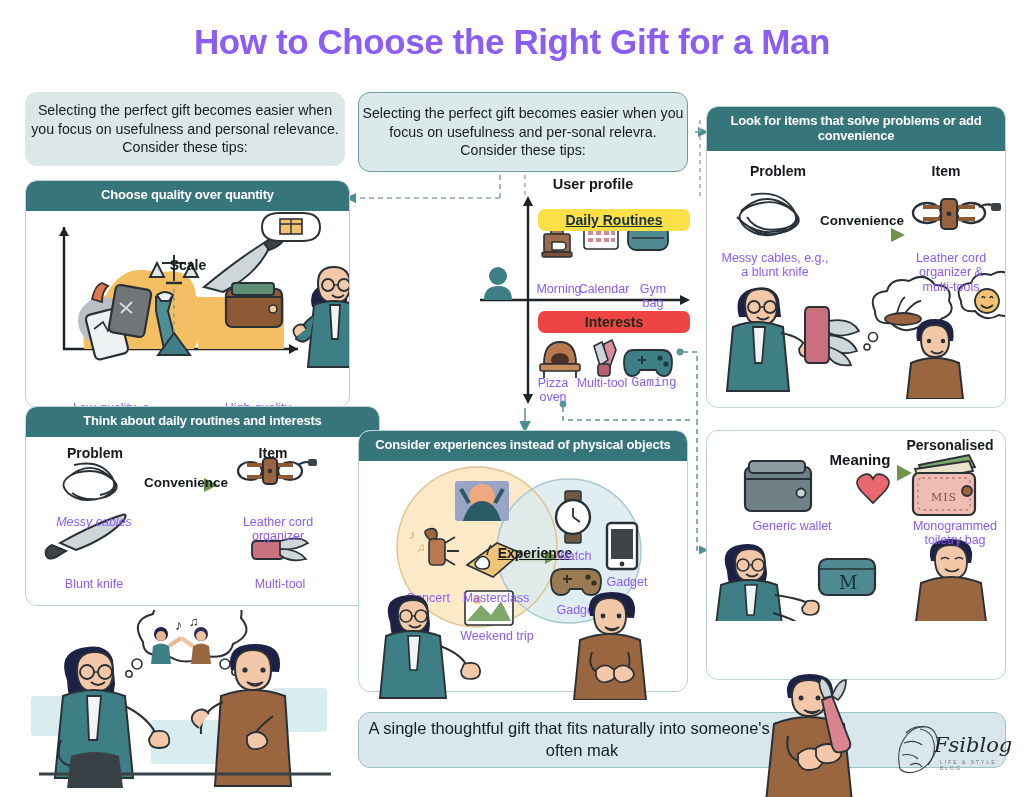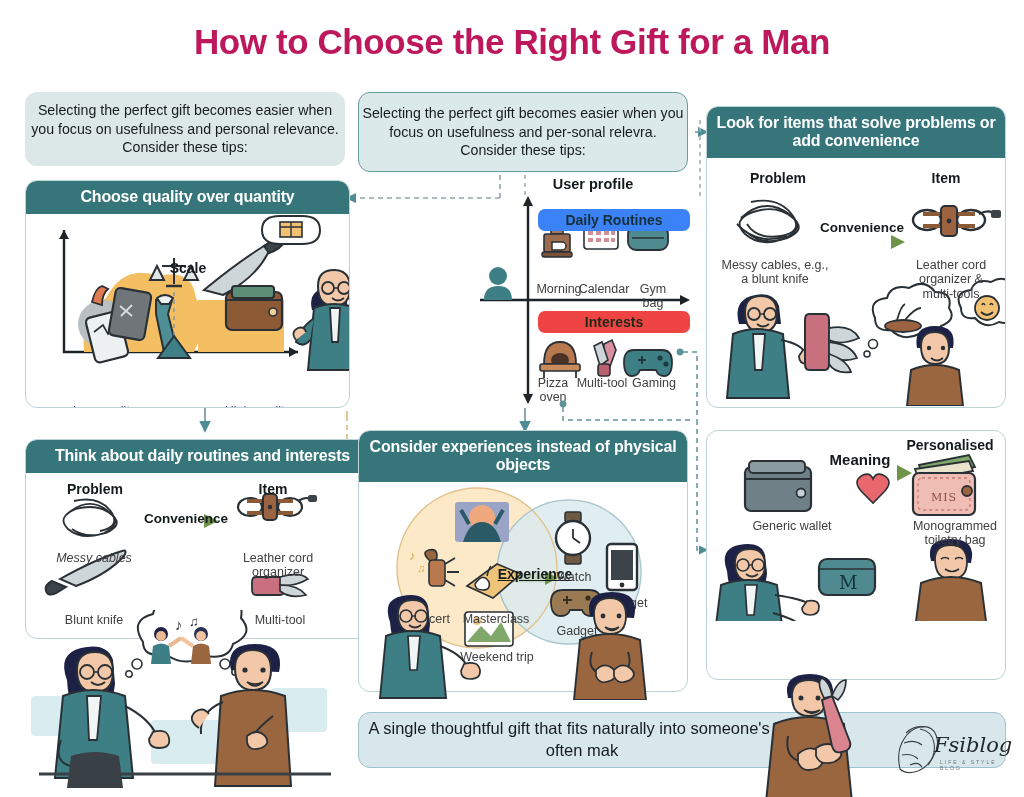--- a/index.html
+++ b/index.html
@@ -9,49 +9,49 @@
     font-family:"Liberation Sans",sans-serif;
     overflow:hidden;
     position:relative;
     color:#1d2326;
   }
   .canvas{position:absolute;inset:0;width:1024px;height:797px;}
 
   
   .title{
     position:absolute;left:0;top:22px;width:1024px;text-align:center;
-    font-size:35px;font-weight:bold;letter-spacing:-.4px;color:#be185d;
+    font-size:35px;font-weight:bold;letter-spacing:-.4px;color:#8b5cf6;
   }
 
   
   .panel{position:absolute;background:#fff;border:1.5px solid #bcd3d6;border-radius:12px;box-sizing:border-box;overflow:hidden;}
   .panel-head{
     background:#36767b;color:#fff;font-weight:bold;text-align:center;
-    padding:7px 2px 8px;line-height:1.12;font-size:16px;letter-spacing:-.2px;
+    padding:7px 2px 8px;line-height:1.12;font-size:13px;letter-spacing:-.2px;
     border-radius:10px 10px 0 0;
   }
   .panel-body{position:relative;height:100%;}
 
   
   .note{
     position:absolute;box-sizing:border-box;border-radius:12px;
     display:flex;align-items:center;justify-content:center;text-align:center;
     font-size:14.2px;line-height:1.33;color:#171c1f;padding:7px 0;font-weight:500;
   }
   .note-a{background:#dce8e8;}
   .note-b{background:#dbe9ea;border:1.6px solid #6d9ca2;}
   .note-foot{background:#d7e7ec;border:1.4px solid #9ec2cb;font-size:16.5px;}
 
   
-  .lbl{position:absolute;font-size:12.5px;text-align:center;line-height:1.15;color:#404040;}
+  .lbl{position:absolute;font-size:12.5px;text-align:center;line-height:1.15;color:#8b5cf6;}
   .hdr-sm{position:absolute;font-size:14px;font-weight:bold;text-align:center;color:#14191c;}
 
   
   .pill{position:absolute;text-align:center;font-weight:bold;font-size:14px;border-radius:7px;padding:3px 0;}
-  .pill-blue{background:#3b82f6;color:#16303a;}
+  .pill-blue{background:#fde047;color:#16303a;text-decoration:underline;}
   .pill-olive{background:#ef4444;color:#1e2a18;}
 
   
   svg.lay{position:absolute;left:0;top:0;width:1024px;height:797px;pointer-events:none;}
 
   
   .logo{position:absolute;right:16px;bottom:18px;width:118px;height:58px;}
   .logo-word{position:absolute;left:44px;top:12px;font-family:"DejaVu Serif",serif;font-style:italic;font-size:21px;color:#23282b;}
   .logo-sub{position:absolute;left:50px;top:38px;font-size:5px;letter-spacing:2px;color:#6d7478;}
 </style>
@@ -228,21 +228,21 @@
           <circle cx="38" cy="16" r="2.6" fill="#1d3b3f"></circle>
       </g>
     </svg>
     <div class="pill pill-blue" style="left:58px;top:33px;width:152px;">Daily Routines</div>
     <div class="lbl" style="left:54px;top:106px;width:50px;">Morning</div>
     <div class="lbl" style="left:98px;top:106px;width:52px;">Calendar</div>
     <div class="lbl" style="left:148px;top:106px;width:50px;">Gym bag</div>
     <div class="pill pill-olive" style="left:58px;top:135px;width:152px;">Interests</div>
     <div class="lbl" style="left:52px;top:200px;width:42px;">Pizza oven</div>
     <div class="lbl" style="left:94px;top:200px;width:56px;">Multi-tool</div>
-    <div class="lbl" style="left:148px;top:200px;width:52px;">Gaming</div>
+    <div class="lbl" style="left:148px;top:200px;width:52px;font-family:Liberation Mono, monospace;">Gaming</div>
   </div>
 
   <div class="panel" style="left:706px;top:106px;width:300px;height:302px;">
     <div class="panel-head">Look for items that solve problems or add convenience</div>
     <div class="panel-body">
       <svg viewBox="0 0 300 248" width="300" height="248" style="position:absolute;left:0;top:0;">
 
         <g stroke="#2a3136" stroke-width="1.9" fill="none">
           <path d="M34,60 q24,-22 48,-4 q18,14 -4,24 q-24,10 -40,-4 q-14,-14 8,-22 q24,-8 40,6 q14,12 -6,20 q-22,8 -38,-4"></path>
           <path d="M44,44 q28,-6 42,14 q10,16 -12,20 q-24,4 -34,-12"></path>
@@ -307,21 +307,21 @@
         </g>
       </svg>
       <div class="hdr-sm" style="left:26px;top:12px;width:90px;">Problem</div>
       <div class="hdr-sm" style="left:204px;top:12px;width:70px;">Item</div>
       <div class="hdr-sm" style="left:110px;top:62px;width:90px;font-size:13.5px;">Convenience</div>
       <div class="lbl" style="left:12px;top:100px;width:112px;">Messy cables, e.g., a blunt knife</div>
       <div class="lbl" style="left:198px;top:100px;width:92px;">Leather cord organizer &amp; multi-tools</div>
     </div>
   </div>
 
-  <div class="panel" style="left:25px;top:439px;width:355px;height:200px;">
+  <div class="panel" style="left:25px;top:406px;width:355px;height:200px;">
     <div class="panel-head">Think about daily routines and interests</div>
     <div class="panel-body">
       <svg viewBox="0 0 325 140" width="325" height="140" style="position:absolute;left:0;top:0;">
         <g stroke="#2a3136" stroke-width="1.8" fill="none">
           <path d="M40,42 q22,-20 42,-4 q16,12 -4,22 q-22,8 -36,-4 q-12,-12 8,-20 q22,-6 36,6 q12,10 -6,18 q-20,6 -34,-4"></path>
           <path d="M48,28 q26,-6 38,12 q8,14 -12,18"></path>
         </g>
         <path d="M124,48 L178,48" stroke="url(#gr-arrow)" stroke-width="8"></path>
         <path d="M178,41 l14,7 l-14,7 z" fill="#6f9348"></path>
 

